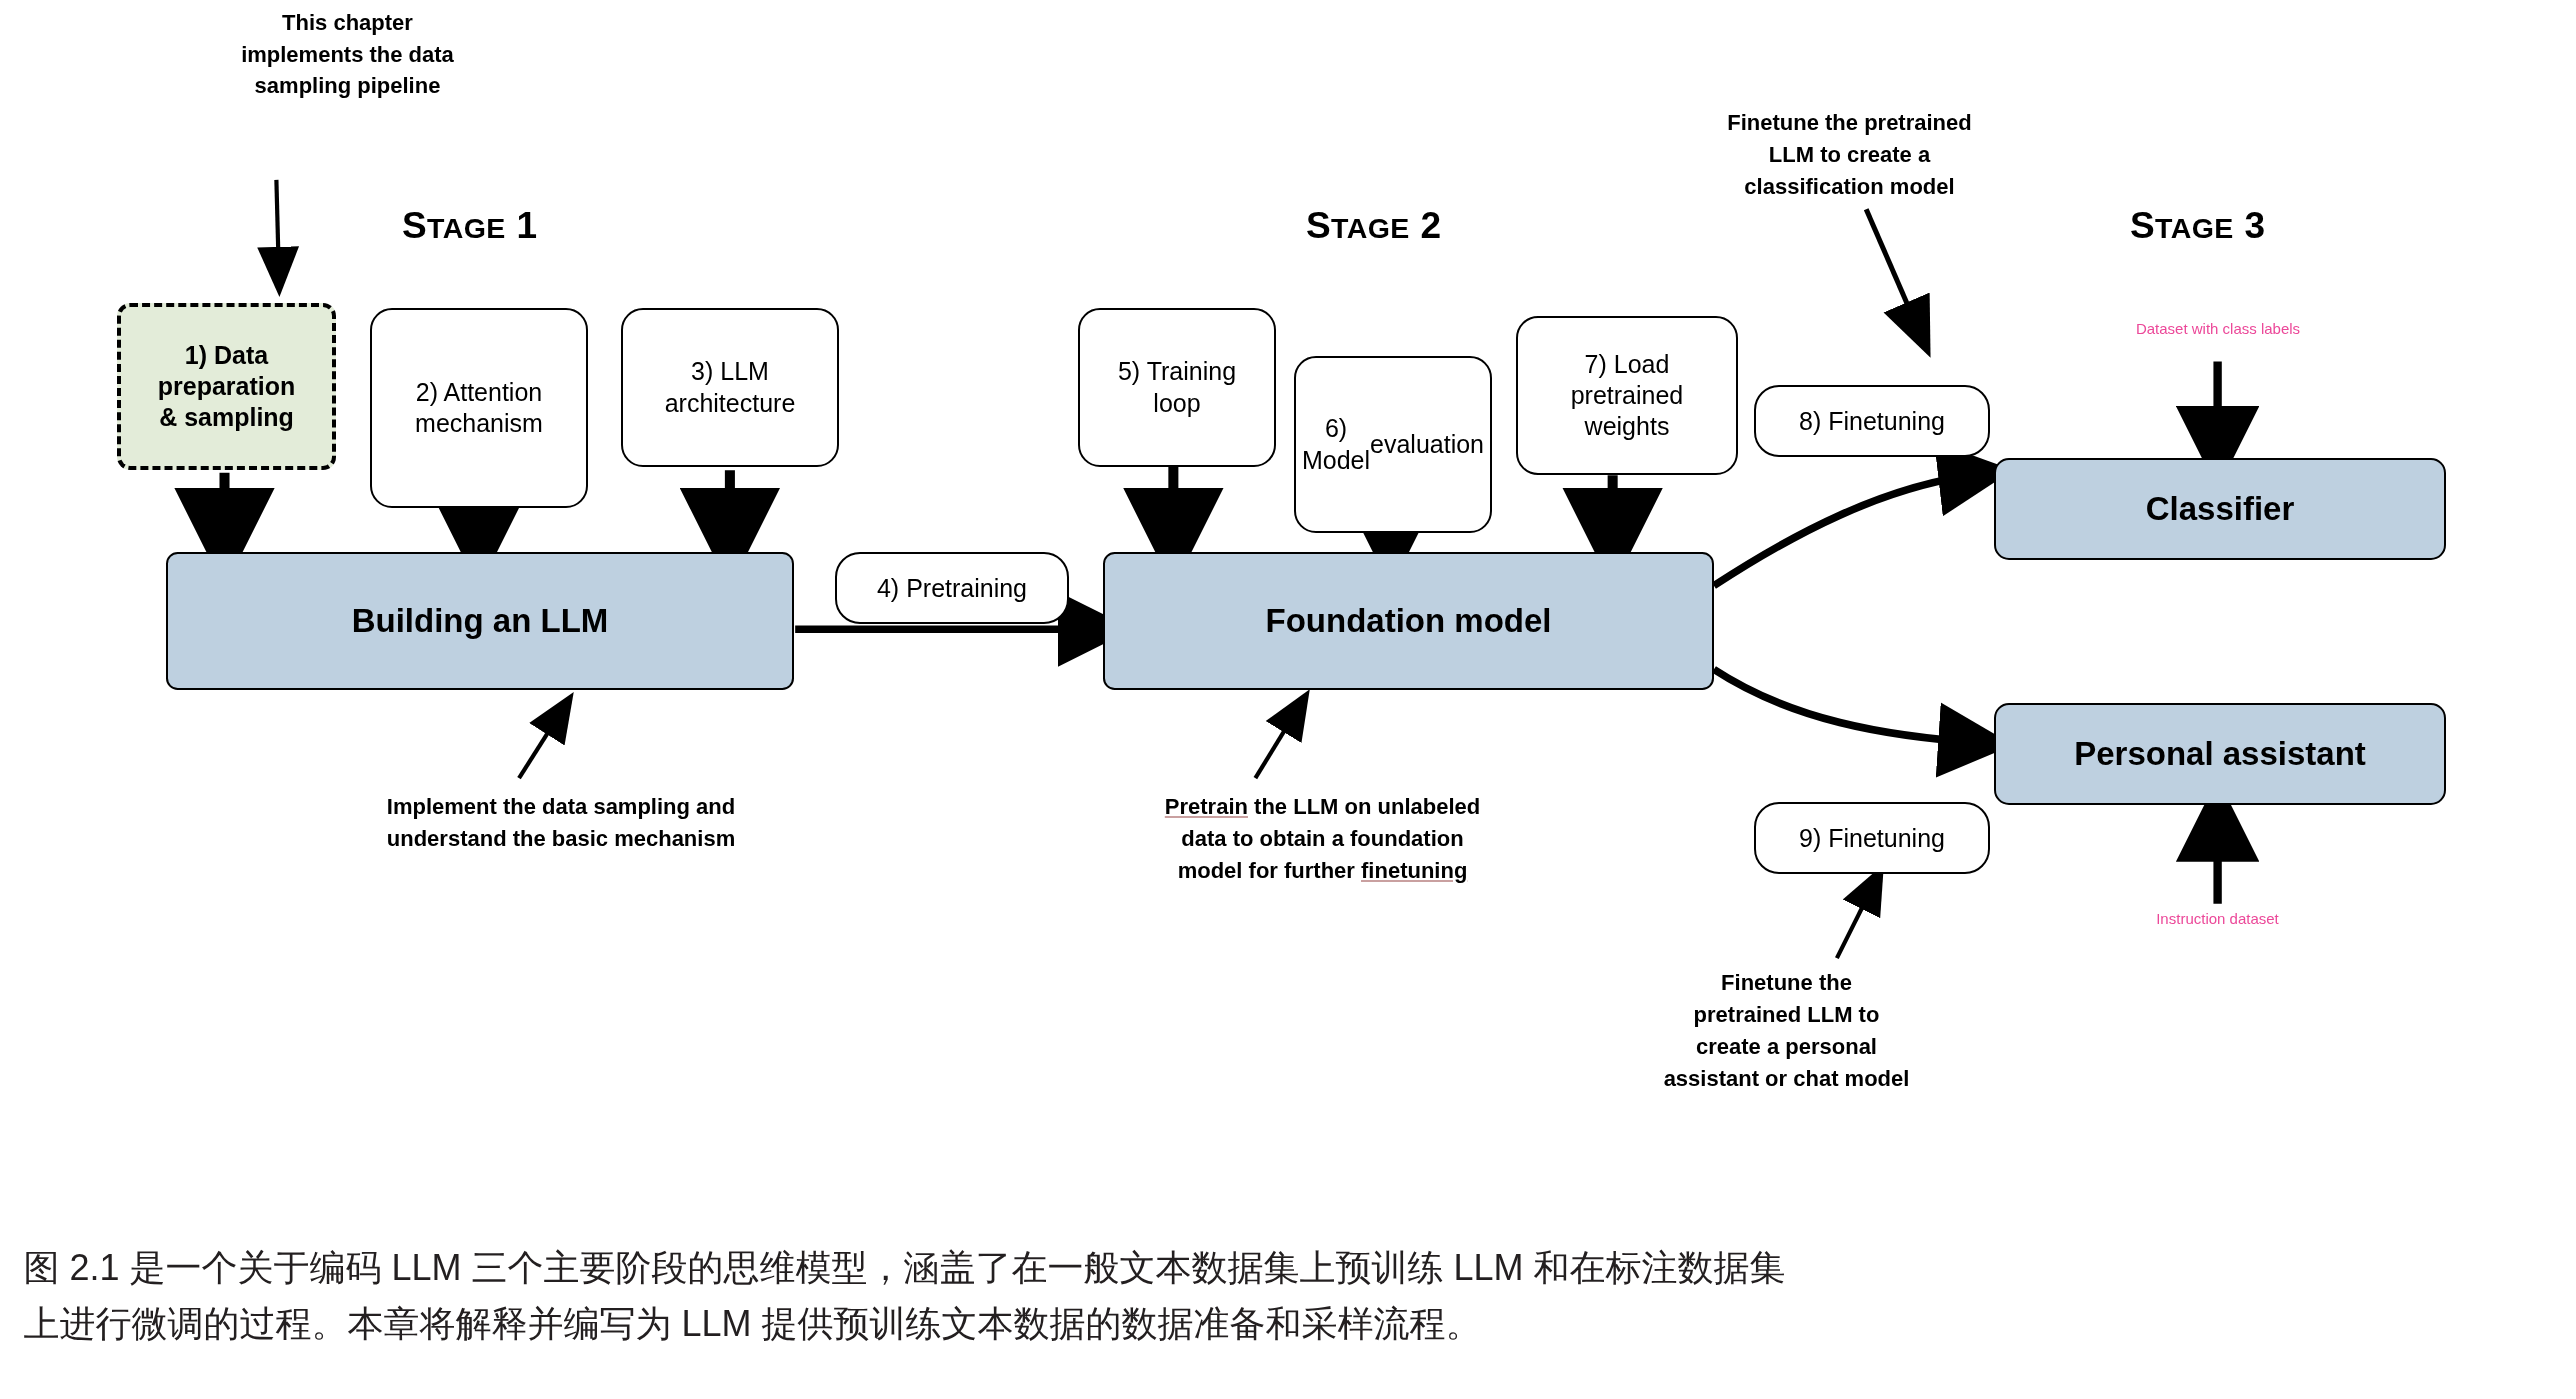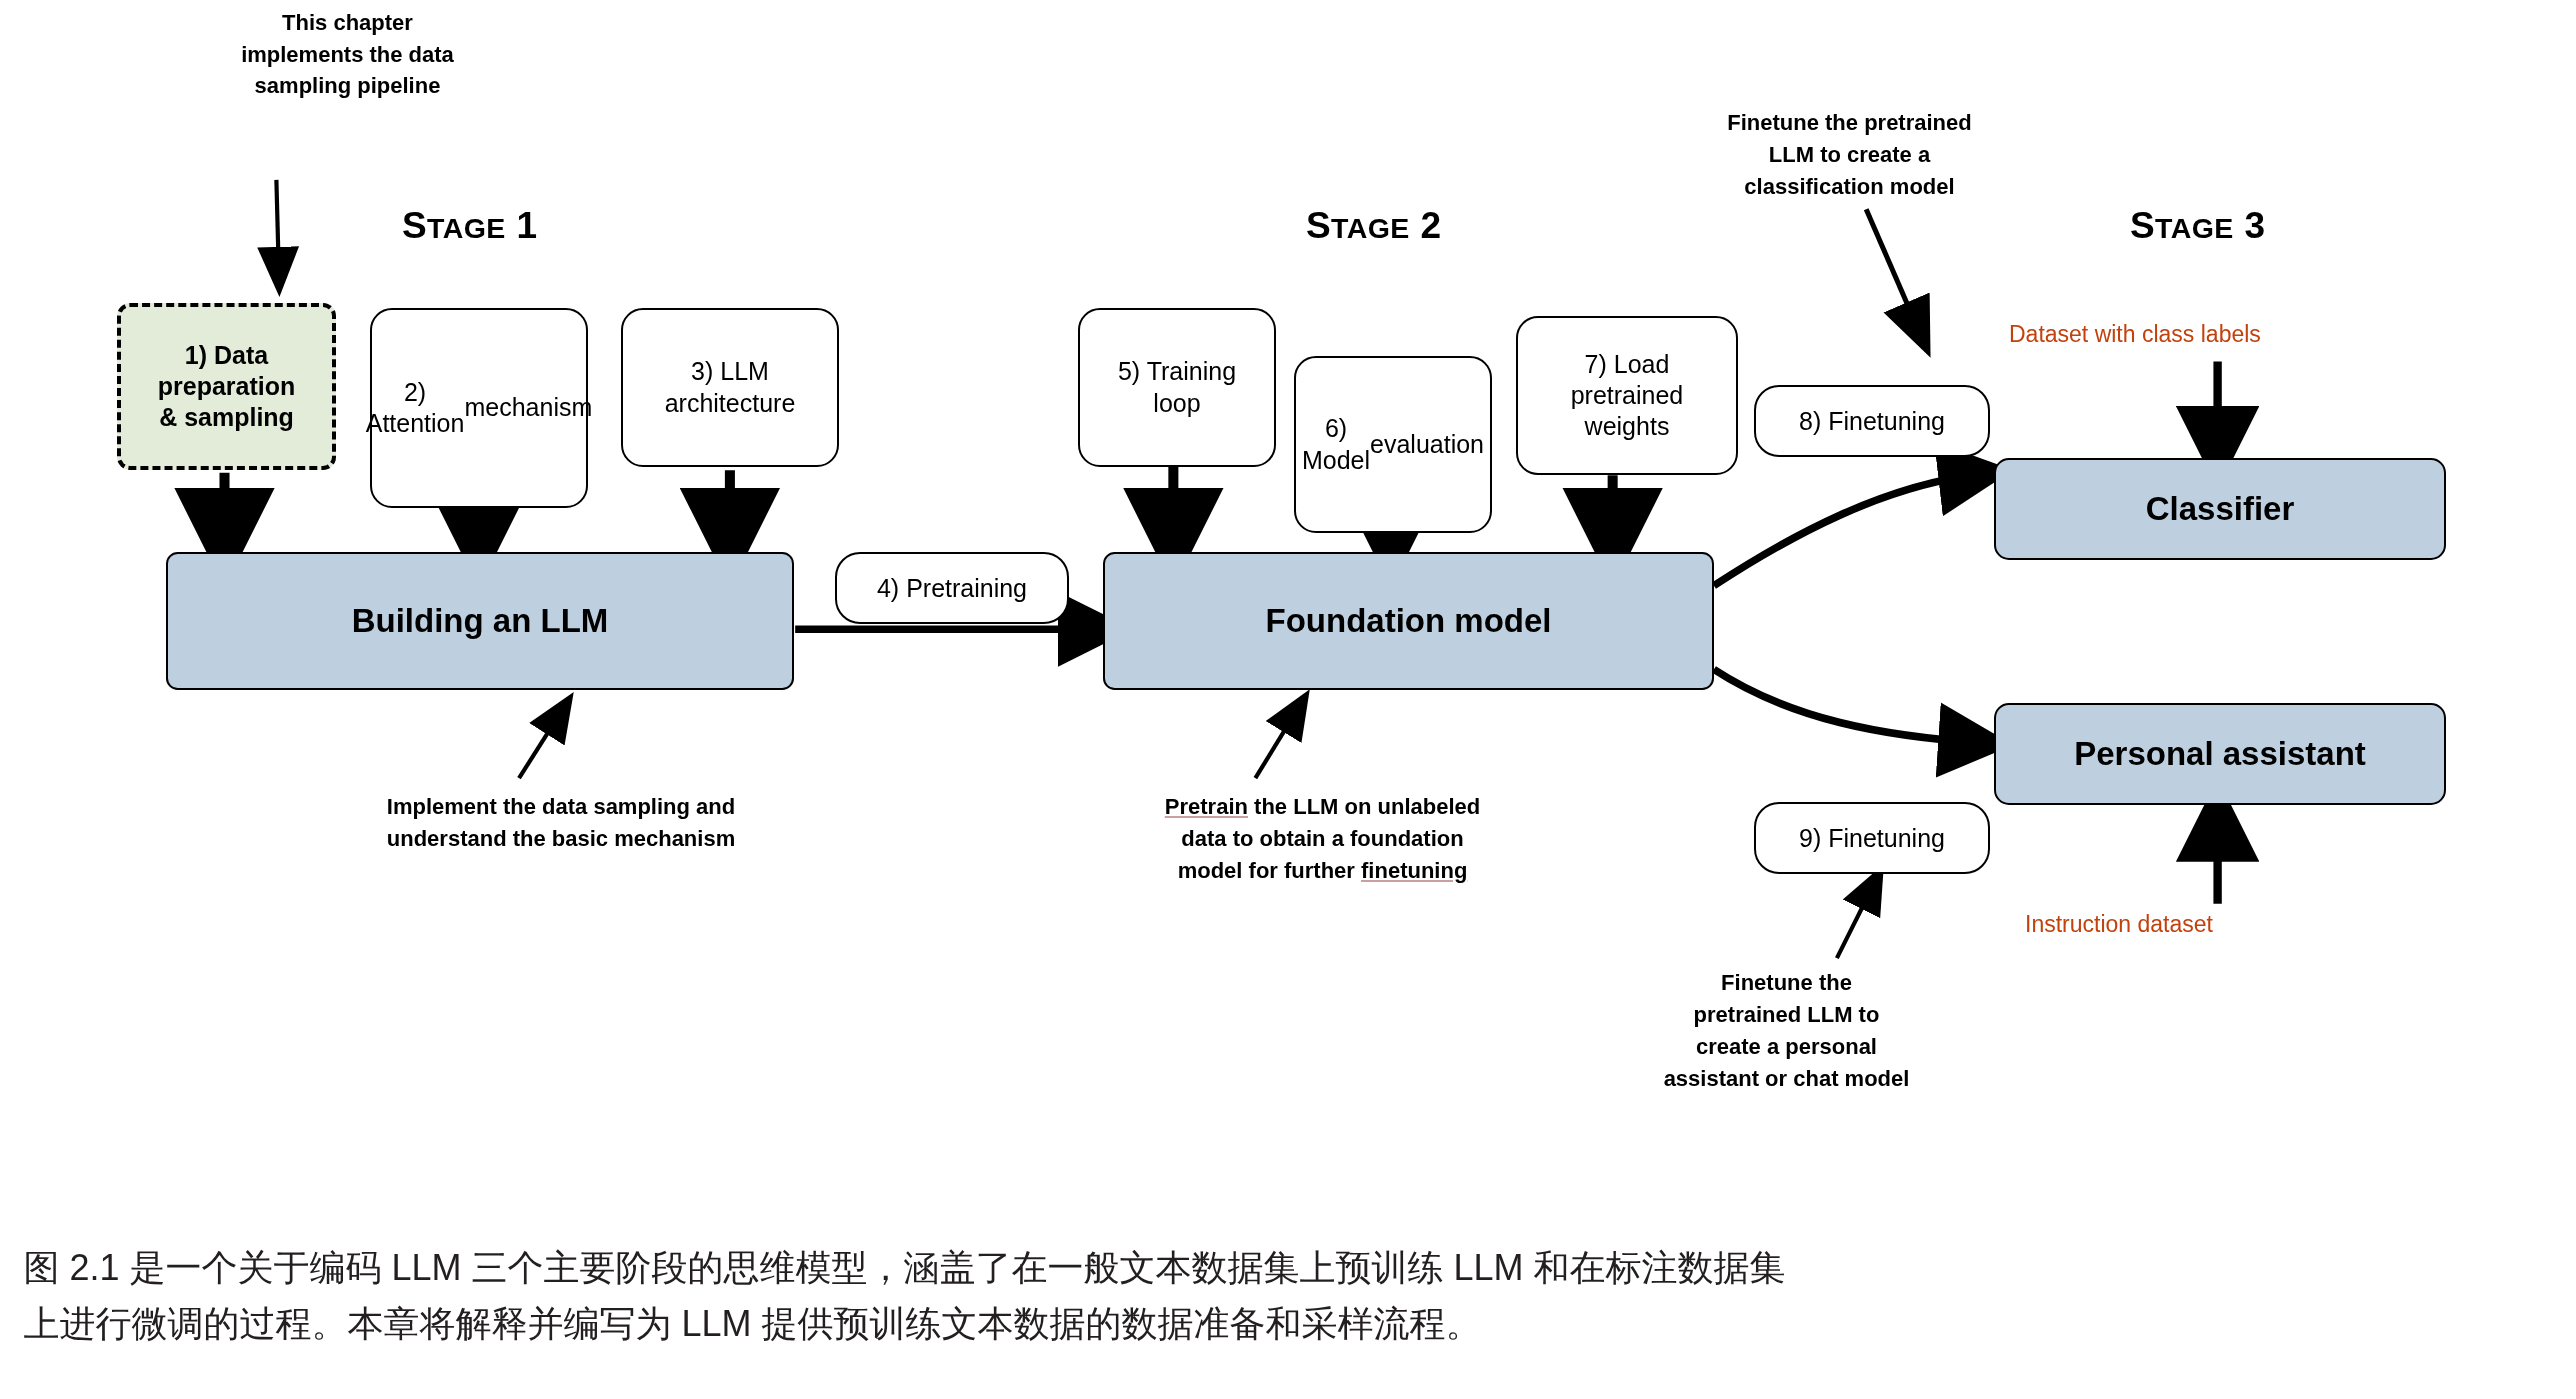--- a/index.html
+++ b/index.html
@@ -43,23 +43,24 @@
   .annot {
     position: absolute;
     font-weight: bold;
     font-size: 22px;
     line-height: 1.45;
     color: #000;
     text-align: center;
   }
   .annot-light {
     position: absolute;
-    font-size: 23px;
+    font-size: 15px;
     line-height: 1.45;
-    color: #c2410c;
+    color: #ec4899;
+    text-align: center;
     font-weight: normal;
   }
   .underline-word { text-decoration: underline; text-decoration-color: #c9a0a0; }
 
   
   .stepbox {
     border: 2.5px solid #000;
     border-radius: 22px;
     background: #fff;
     font-size: 25px;
@@ -212,21 +213,21 @@
     <div>create a personal</div>
     <div>assistant or chat model</div>
   </div>
 
   <div class="node dashedbox" style="left:117px; top:303px; width:219px; height:167px; flex-direction:column;">
     <div>1) Data</div>
     <div>preparation</div>
     <div>&amp; sampling</div>
   </div>
 
-  <div class="node stepbox" style="left:370px; top:308px; width:218px; height:200px; flex-direction:row;">
+  <div class="node stepbox" style="left:370px; top:308px; width:218px; height:200px; flex-direction:column;">
     <div>2) Attention</div>
     <div>mechanism</div>
   </div>
 
   <div class="node stepbox" style="left:621px; top:308px; width:218px; height:159px; flex-direction:column;">
     <div>3) LLM</div>
     <div>architecture</div>
   </div>
 
   <div class="node pillbox" style="left:835px; top:552px; width:234px; height:72px;">

